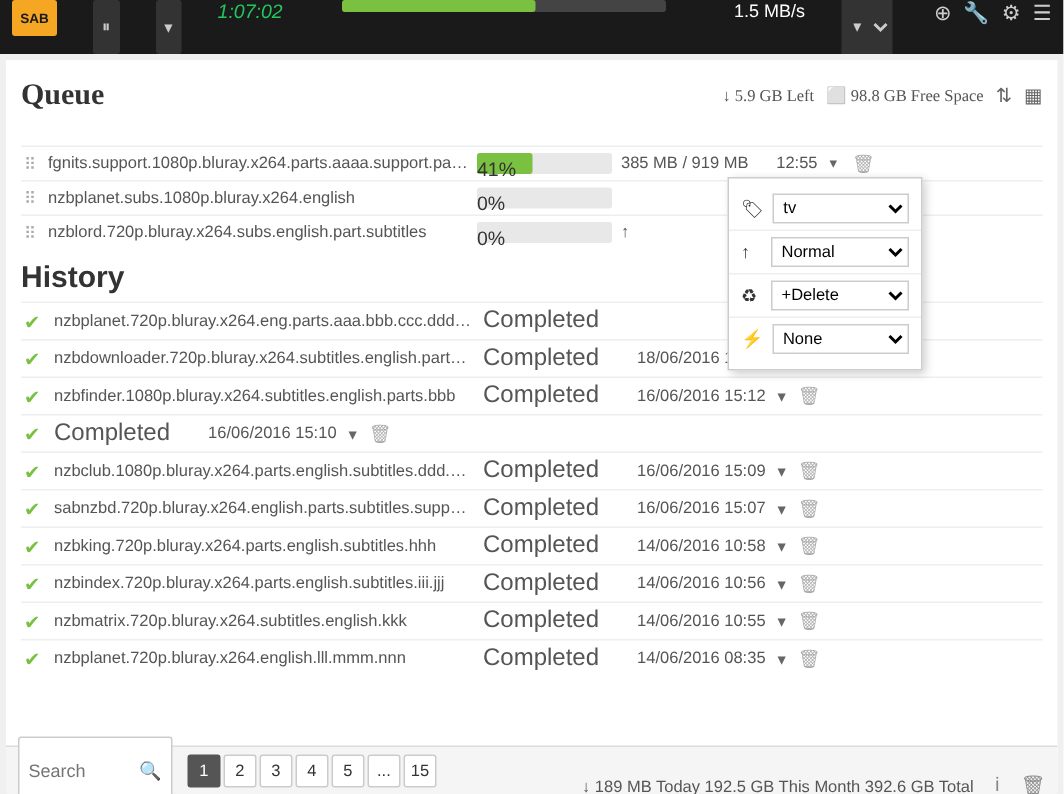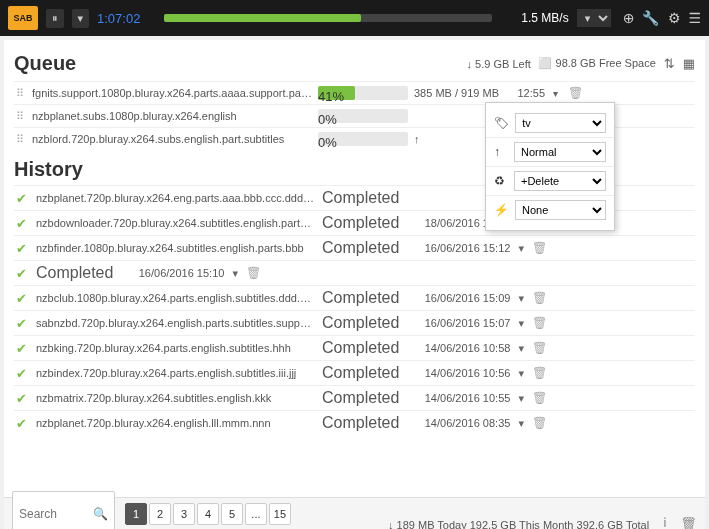--- a/index.html
+++ b/index.html
@@ -1,35 +1,35 @@
 <!DOCTYPE html>
 <html><head>
   <meta charset="utf-8">
   <style>
     * { box-sizing: border-box; margin: 0; padding: 0; }
     body { font-family: Arial, sans-serif; font-size: 12px; background: #f0f0f0; color: #333; width: 709px; height: 529px; overflow: hidden; }
 
     
-    .topbar { background: #1a1a1a; height: 36px; display: flex; align-items: center; padding: 0 8px; gap: 8px; }
+    .topbar { background: #1a1a1a; height: 36px; display: flex; padding: 0 8px; gap: 24px; }
     .topbar-logo { width: 30px; height: 24px; background: #f5a623; display: flex; align-items: center; justify-content: center; font-weight: bold; font-size: 10px; color: #1a1a1a; border-radius: 2px; }
     .topbar-logo span { font-size: 9px; font-weight: 900; }
     .topbar-btn { background: #333; border: none; color: #ccc; cursor: pointer; padding: 3px 6px; border-radius: 2px; font-size: 11px; }
-    .topbar-timer { color: #3b82f6; font-size: 13px; min-width: 55px; }
+    .topbar-timer { color: #22c55e; font-size: 13px; min-width: 55px; font-style: italic; }
     .topbar-progress-wrap { flex: 1; height: 8px; background: #444; border-radius: 2px; margin: 0 4px; }
     .topbar-progress-bar { height: 100%; background: #7ac141; border-radius: 2px; width: 60%; }
     .topbar-speed { color: #fff; font-size: 12px; min-width: 65px; text-align: right; }
     .topbar-speed-dropdown { background: #333; border: none; color: #ccc; font-size: 11px; padding: 2px 4px; }
     .topbar-icons { display: flex; gap: 8px; margin-left: 4px; }
     .topbar-icon { color: #ccc; font-size: 14px; cursor: pointer; }
 
     
     .main { background: #fff; margin: 4px; padding: 8px 10px; height: calc(529px - 44px); overflow-y: auto; position: relative; }
 
     
-    .section-header { display: flex; align-items: center; justify-content: space-between; margin-bottom: 6px; margin-top: 4px; }
+    .section-header { display: flex; align-items: center; justify-content: space-between; margin-bottom: 22px; margin-top: 4px; font-family: Liberation Serif, serif; }
     .section-title { font-size: 20px; font-weight: bold; color: #333; }
     .section-meta { display: flex; align-items: center; gap: 8px; font-size: 11px; color: #555; }
     .section-icon { color: #666; cursor: pointer; font-size: 13px; }
 
     
     .queue-row { display: flex; align-items: center; border-top: 1px solid #eee; padding: 4px 2px; gap: 6px; position: relative; }
     .queue-row-drag { color: #aaa; font-size: 11px; min-width: 10px; }
     .queue-row-name { flex: 1; font-size: 11px; color: #555; overflow: hidden; white-space: nowrap; text-overflow: ellipsis; max-width: 280px; }
     .queue-progress-wrap { width: 90px; height: 14px; background: #e8e8e8; border-radius: 2px; position: relative; }
     .queue-progress-bar { height: 100%; background: #7ac141; border-radius: 2px; }

